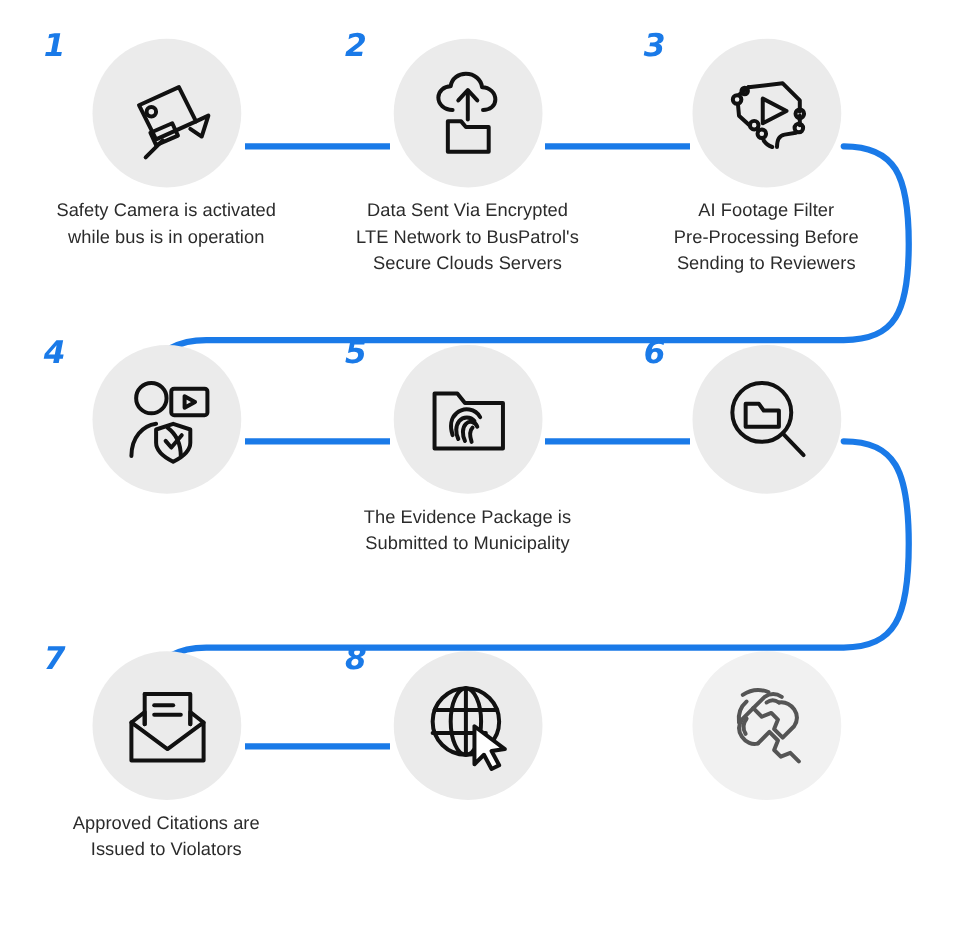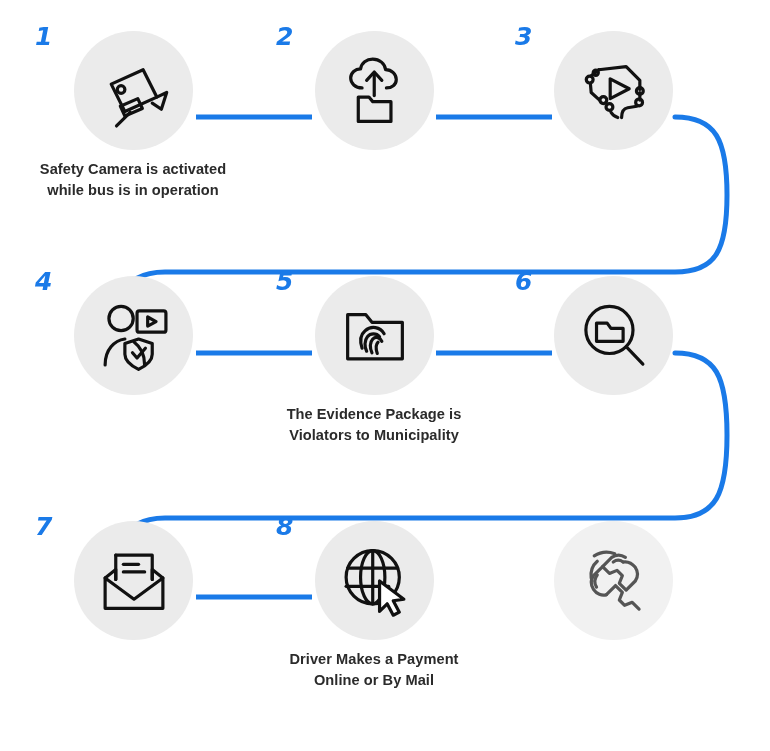--- a/index.html
+++ b/index.html
@@ -91,21 +91,20 @@
     display: block;
   }
 
   .node-caption {
     margin-top: 9px;
     font-size: 14.6px;
     line-height: 21px;
     color: #2b2b2b;
     letter-spacing: 0.05px;
     white-space: pre-line;
-    font-weight: bold;
   }
 
   
   .row1 { top: 28px; }
   .row2 { top: 273px; }
   .row3 { top: 518px; }
 
   
   .col1 { left: 13px; }
   .col2 { left: 254px; }
@@ -161,20 +160,23 @@
           <svg class="node-icon" viewBox="0 0 100 100">
             <g fill="none" stroke="#111111" stroke-width="4.2" stroke-linejoin="round" stroke-linecap="round">
               <path d="M33 46 C24 46 18 40 18 33 C18 26 24 21 31 21 C32 13 39 8 47 8 C56 8 63 14 64 22 C72 22 78 28 78 35 C78 42 72 46 65 46"></path>
               <path d="M49 56 L49 26"></path>
               <path d="M39 36 L49 25 L59 36"></path>
               <path d="M28 58 L42 58 L47 64 L71 64 L71 90 L28 90 Z"></path>
             </g>
           </svg>
         </div>
       </div>
+      <div class="node-caption">Data Sent Via Encrypted
+LTE Network to BusPatrol's
+Secure Clouds Servers</div>
     </div>
 
     <div class="node row1 col3">
       <div class="node-head">
         <div class="node-number">3</div>
         <div class="node-circle">
           <svg class="node-icon" viewBox="0 0 100 100">
             <g fill="none" stroke="#111111" stroke-width="4.2" stroke-linejoin="round" stroke-linecap="round">
               <path d="M30 22 L66 18 L84 36 L84 48"></path>
               <path d="M30 22 L20 30"></path>
@@ -186,20 +188,23 @@
               <circle cx="84" cy="50" r="4.5"></circle>
               <circle cx="83" cy="65" r="4.5"></circle>
               <circle cx="36" cy="62" r="4.5"></circle>
               <circle cx="44" cy="71" r="4.5"></circle>
               <path d="M46 78 C49 83 52 84 55 85"></path>
               <path d="M45 34 L45 60 L70 47 Z"></path>
             </g>
           </svg>
         </div>
       </div>
+      <div class="node-caption">AI Footage Filter
+Pre-Processing Before
+Sending to Reviewers</div>
     </div>
 
     <div class="node row2 col1">
       <div class="node-head">
         <div class="node-number">4</div>
         <div class="node-circle">
           <svg class="node-icon" viewBox="0 0 100 100">
             <g fill="none" stroke="#111111" stroke-width="4.2" stroke-linejoin="round" stroke-linecap="round">
               <circle cx="33" cy="27" r="16"></circle>
               <rect x="54" y="17" width="38" height="28" rx="3"></rect>
@@ -223,21 +228,21 @@
               <path d="M14 22 L38 22 L46 32 L86 32 L86 80 L14 80 Z"></path>
               <path d="M39 70 C36 64 36 56 40 51 C44 46 52 46 56 51"></path>
               <path d="M46 72 C43 66 43 58 47 54 C51 50 57 52 59 57"></path>
               <path d="M53 73 C51 67 51 61 54 58"></path>
               <path d="M33 66 C30 57 31 48 37 43 C45 36 57 38 62 47"></path>
             </g>
           </svg>
         </div>
       </div>
       <div class="node-caption">The Evidence Package is
-Violators to Municipality</div>
+Submitted to Municipality</div>
     </div>
 
     <div class="node row2 col3">
       <div class="node-head">
         <div class="node-number">6</div>
         <div class="node-circle">
           <svg class="node-icon" viewBox="0 0 100 100">
             <g fill="none" stroke="#111111" stroke-width="4.2" stroke-linejoin="round" stroke-linecap="round">
               <circle cx="44" cy="42" r="31"></circle>
               <path d="M66 64 L88 87"></path>
@@ -258,40 +263,40 @@
               <path d="M26 16 L26 48"></path>
               <path d="M36 28 L56 28"></path>
               <path d="M36 38 L64 38"></path>
               <path d="M12 46 L26 35 L26 48"></path>
               <path d="M88 46 L74 35 L74 48"></path>
               <path d="M12 46 L12 86 L88 86 L88 46 L50 74 Z"></path>
             </g>
           </svg>
         </div>
       </div>
+      <div class="node-caption">Approved Citations are
+Issued to Violators</div>
     </div>
 
     <div class="node row3 col2">
       <div class="node-head">
         <div class="node-number">8</div>
         <div class="node-circle">
           <svg class="node-icon" viewBox="0 0 100 100">
             <g fill="none" stroke="#111111" stroke-width="4.2" stroke-linejoin="round" stroke-linecap="round">
               <circle cx="47" cy="45" r="35"></circle>
               <ellipse cx="47" cy="45" rx="16" ry="35"></ellipse>
               <path d="M14 33 L80 33"></path>
               <path d="M12 57 L68 57"></path>
               <path d="M47 10 L47 80"></path>
               <path d="M56 50 L56 90 L66 80 L74 95 L82 91 L74 76 L88 74 Z" fill="#ffffff"></path>
             </g>
           </svg>
         </div>
       </div>
-      <div class="node-caption">Driver Makes a Payment
-Online or By Mail</div>
     </div>
 
     <div class="node row3 col3">
       <div class="node-head">
         <div class="node-number"></div>
         <div class="node-circle muted">
           <svg class="node-icon" viewBox="0 0 100 100">
             <g fill="none" stroke="#555555" stroke-width="4.2" stroke-linejoin="round" stroke-linecap="round">
               <path d="M62 25 C68 24 74 27 78 32 C82 38 82 44 78 50 L66 62 L57 53 L61 43 L54 36 L44 40 L35 31 L47 19 C53 15 59 15 65 19"></path>
               <path d="M62 25 C58 22 53 22 49 25"></path>

